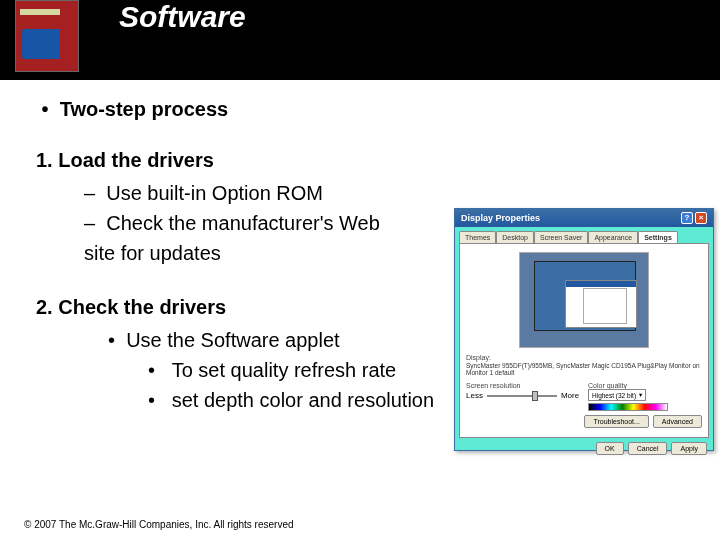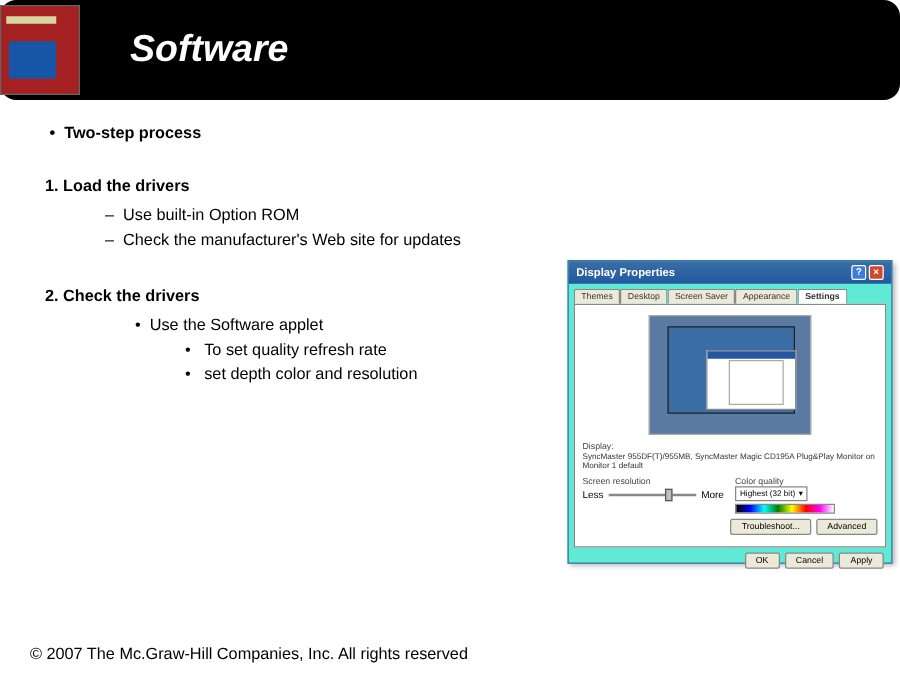--- a/index.html
+++ b/index.html
@@ -8,23 +8,21 @@
     height: 540px;
     font-family: Verdana, Arial, sans-serif;
     background: #fff;
     position: relative;
     overflow: hidden;
   }
   .header {
     height: 80px;
     background: #000;
     display: flex;
-    align-items: center;
-    padding-left: 0;
-    border-radius: 13px;
+    padding-left: 15px;
   }
   .book-cover {
     width: 64px;
     height: 72px;
     background: #a52020;
     border: 1px solid #666;
     position: relative;
     margin-right: 40px;
   }
   .book-cover .stripe {
@@ -41,21 +39,21 @@
     border-radius: 2px;
   }
   .title {
     color: #fff;
     font-size: 30px;
     font-weight: bold;
     font-style: italic;
   }
   .content {
     padding: 18px 36px 8px 36px;
-    font-size: 13px;
+    font-size: 20px;
     position: relative;
   }
   .bullet-main {
     font-weight: bold;
     margin-bottom: 28px;
   }
   .section {
     font-weight: bold;
     margin-bottom: 6px;
   }
@@ -220,21 +218,21 @@
   .footer-row {
     display:flex;
     justify-content:flex-end;
     gap:4px;
     margin: 2px 6px 0 0;
   }
   .footer {
     position:absolute;
     bottom:10px;
     left:24px;
-    font-size:13px;
+    font-size:10px;
     color:#000;
   }
 </style>
 </head>
 <body>
 
 <div class="header">
   <div class="book-cover">
     <div class="stripe"></div>
     <div class="panel"></div>

